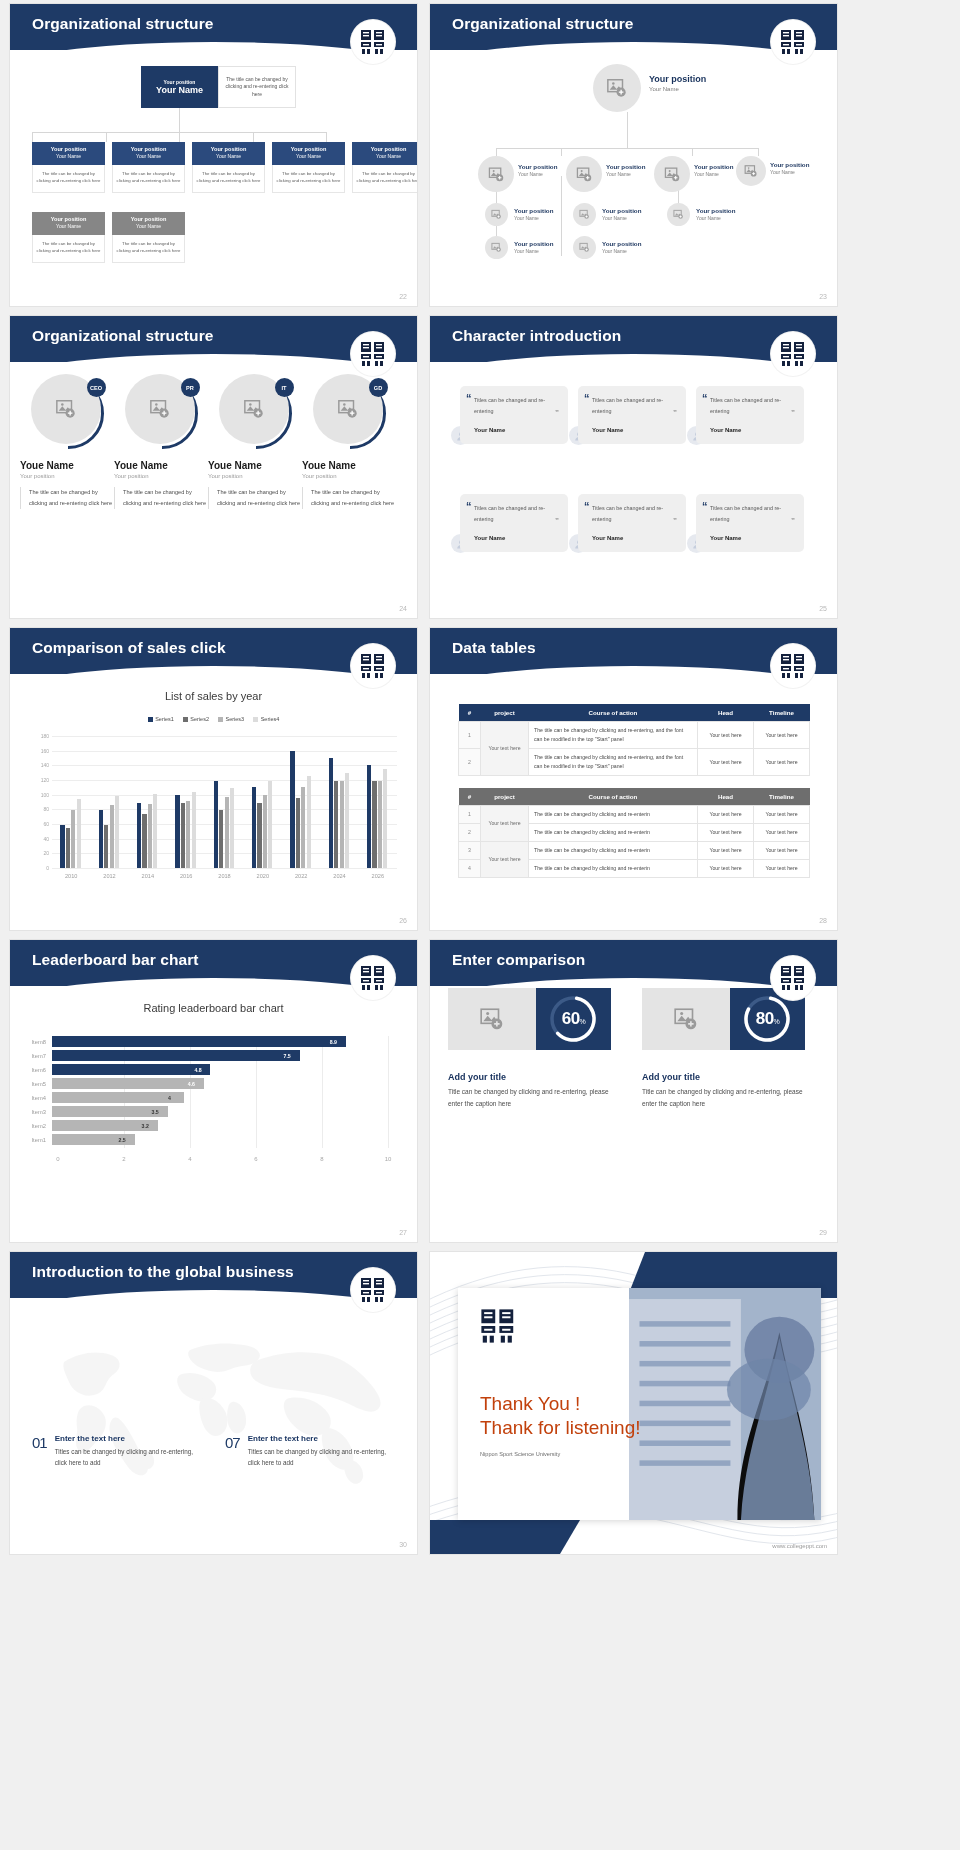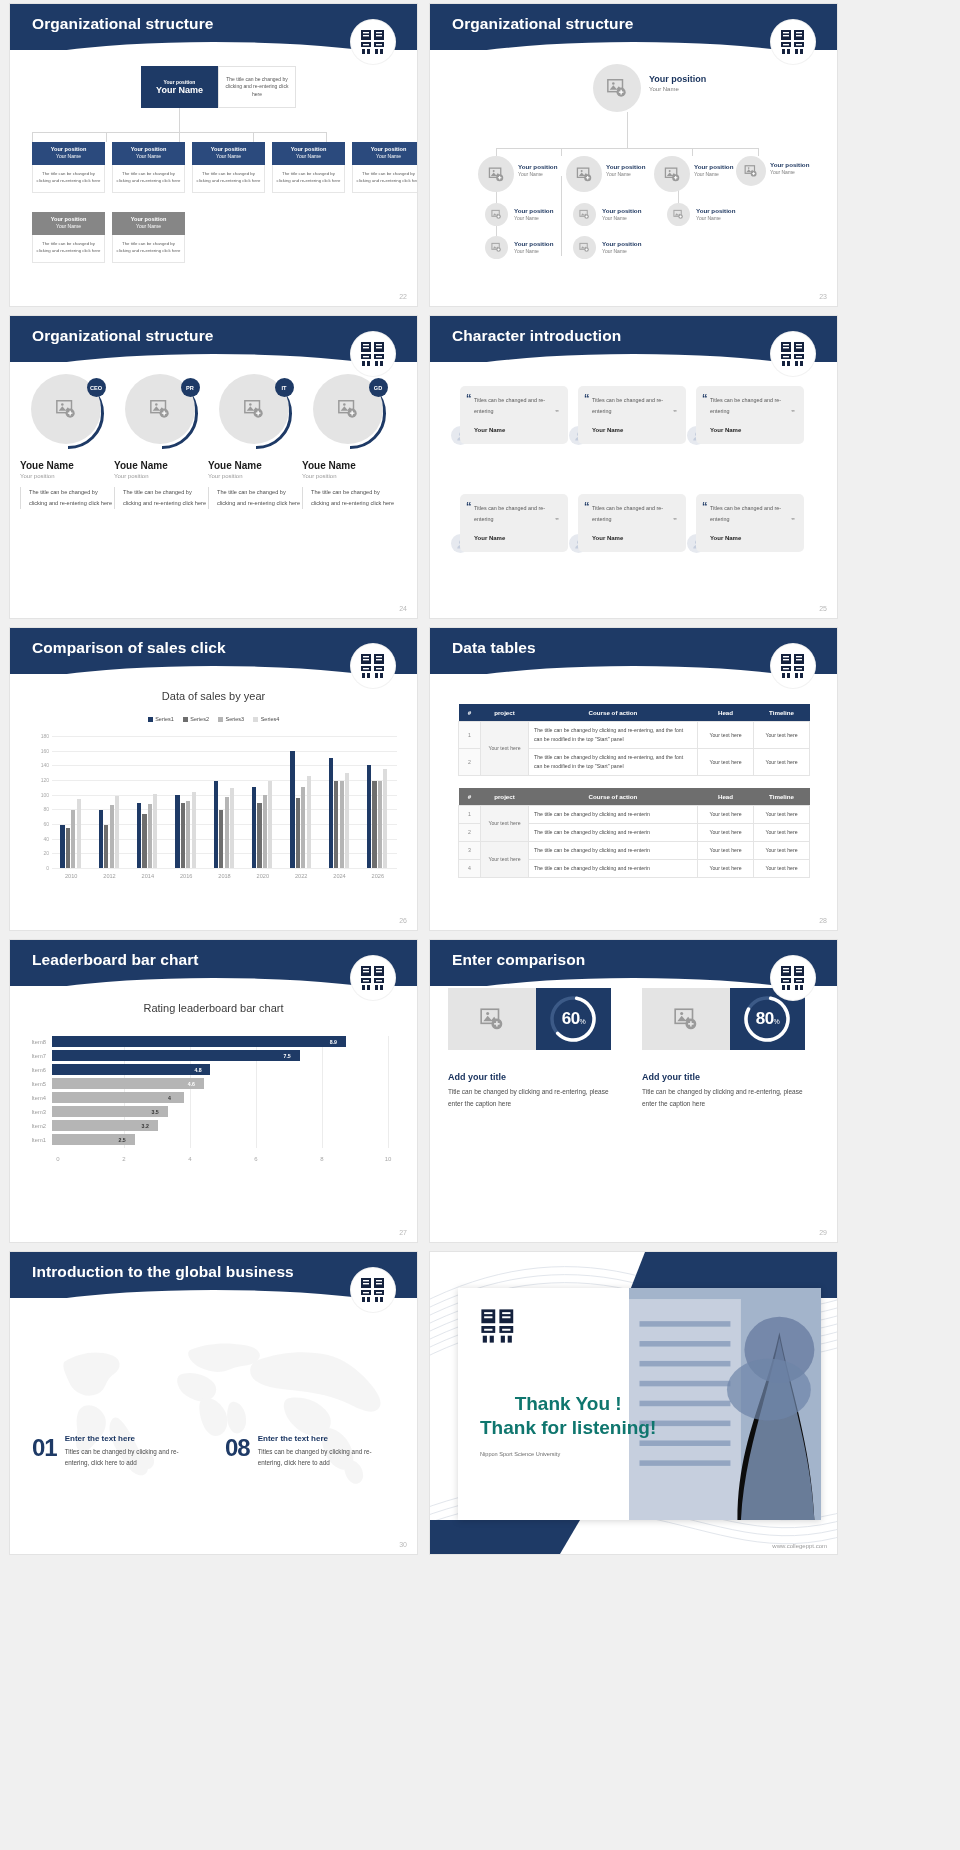--- a/index.html
+++ b/index.html
@@ -170,37 +170,37 @@
   .dcpct {
     width:75px; height:62px; background:#1e3a66; float:left;
     display:flex; align-items:center; justify-content:center; position:relative;
   }
   .dcpct .num { color:#fff; font-size:17px; font-weight:bold; letter-spacing:-.5px; z-index:2;}
   .dcpct .sm { font-size:7px; font-weight:normal; }
   .dctitle { font-size:9px; font-weight:bold; color:#16305c; }
   .dctext { font-size:6.5px; color:#4b4b4b; line-height:1.85; margin-top:4px; }
 
   
-  .numbig { font-size:24px; font-weight:bold; color:#1e3a66; letter-spacing:-1px; }
+  .numbig { font-size:15px; font-weight:normal; color:#1e3a66; letter-spacing:-1px; }
   .bizttl { font-size:8px; font-weight:bold; color:#14305e; }
   .biztxt { font-size:6.3px; color:#4b4b4b; line-height:1.8; margin-top:3px; }
 
   
   .ty-wrap { position:absolute; inset:0; background:#fff; overflow:hidden; }
   .ty-card {
     position:absolute; left:28px; top:36px; right:16px; bottom:34px;
     background:#fff; box-shadow:0 1px 7px rgba(0,0,0,.17);
     overflow:hidden;
   }
   .ty-photo {
     position:absolute; right:0; top:0; width:53%; height:100%;
     background:linear-gradient(150deg,#b9c4d6 0%,#8ba0bf 35%,#c9d2e0 60%,#7d93b4 100%);
     opacity:.95;
   }
-  .ty-h1 { font-size:19px; font-weight:bold; color:#0f766e; line-height:1.28;text-align:center; }
+  .ty-h1 { font-size:19px; font-weight:normal; color:#c2410c; line-height:1.28; }
   .ty-sub { font-size:5.6px; color:#6d6d6d; margin-top:10px; }
   .ty-foot { position:absolute; right:10px; bottom:5px; font-size:6px; color:#9a9a9a; }
 </style>
 </head>
 <body>
 
 <div class="grid">
 
   <div class="slide">
     <div class="band"></div>
@@ -704,21 +704,21 @@
           <rect x="3" y="3" width="6" height="1.4"></rect>
             <rect x="3" y="6" width="6" height="1.4"></rect>
           <rect x="16" y="3" width="6" height="1.4"></rect>
             <rect x="16" y="6" width="6" height="1.4"></rect>
           <rect x="3" y="15" width="6" height="1.4"></rect>
             <rect x="16" y="15" width="6" height="1.4"></rect>
         </g>
       </svg>
     </div>
 
-    <div class="ctitle" style="top:62px;">Data of sales by year</div>
+    <div class="ctitle" style="top:62px;">List of sales by year</div>
     <div class="legend" id="s26-legend" style="top:88px;">
         <span><span class="sw" style="background:#1e3a66"></span>Series1</span>
         <span><span class="sw" style="background:#6e6e6e"></span>Series2</span>
         <span><span class="sw" style="background:#b5b5b5"></span>Series3</span>
         <span><span class="sw" style="background:#dcdcdc"></span>Series4</span>
       </div>
     <div class="plot" id="s26-plot" style="left:42px;top:108px;width:345px;height:132px;">
         <div class="gridline" style="top: 132px;"></div>
         <div class="ytick" style="top: 132px;">0</div>
         <div class="gridline" style="top: 117.333px;"></div>
@@ -1141,21 +1141,21 @@
 
     <div style="position:absolute;left:22px;top:182px;display:flex;align-items:flex-start;gap:8px;width:165px;">
       <div class="numbig">01</div>
       <div>
         <div class="bizttl">Enter the text here</div>
         <div class="biztxt">Titles can be changed by clicking and re-entering, click here to add</div>
       </div>
     </div>
 
     <div style="position:absolute;left:215px;top:182px;display:flex;align-items:flex-start;gap:8px;width:170px;">
-      <div class="numbig">08</div>
+      <div class="numbig">07</div>
       <div>
         <div class="bizttl">Enter the text here</div>
         <div class="biztxt">Titles can be changed by clicking and re-entering, click here to add</div>
       </div>
     </div>
 
     <div class="pagenum">30</div>
   </div>
 
   <div class="slide">

